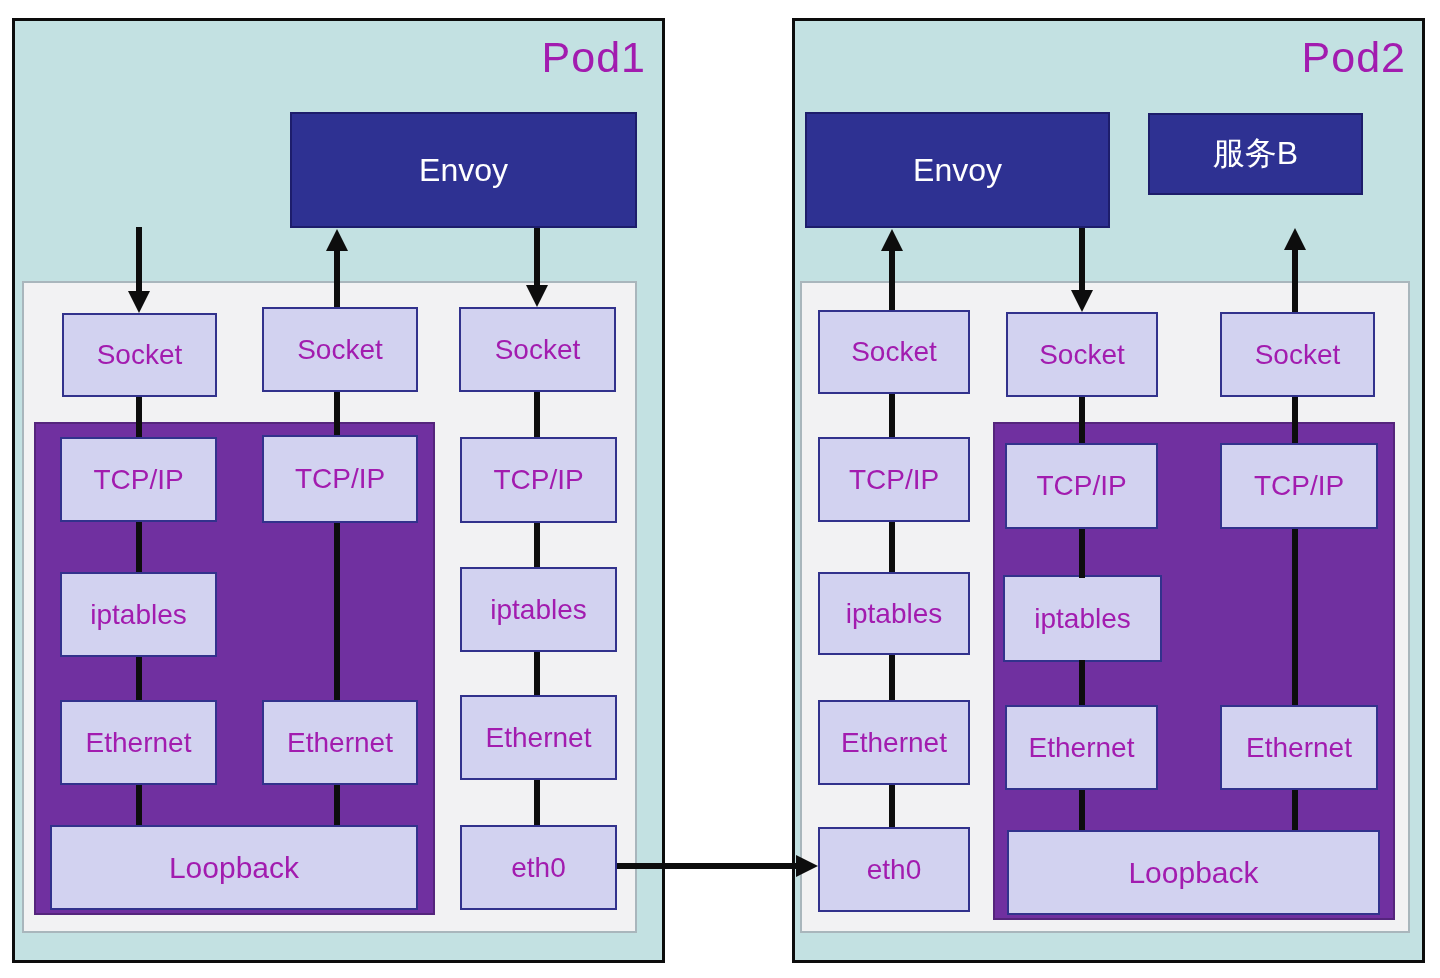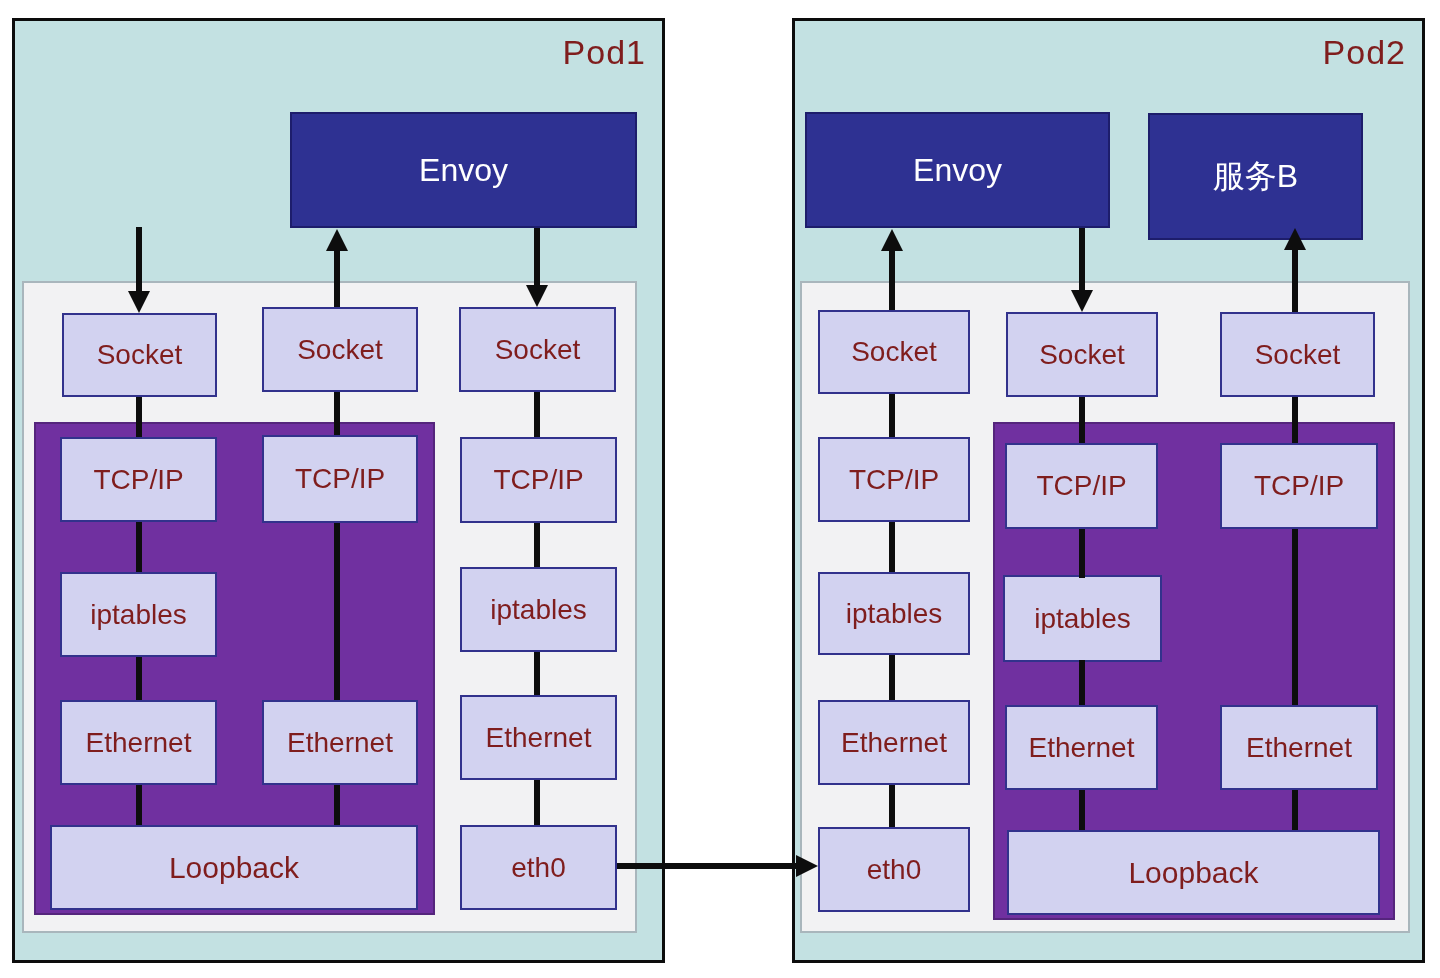--- a/index.html
+++ b/index.html
@@ -1,22 +1,22 @@
 <!DOCTYPE html>
 <html style="--pod_bg: #c3e1e2; --panel_bg: #f2f2f3; --purple: #7030a0; --node_bg: #d2d2f0; --node_border: #32328c; --dark_blue: #2e3192; --line: #0d0d0d;"><head>
 <meta charset="utf-8">
 <style>
   html,body{margin:0;padding:0;background:#ffffff;font-family:"Liberation Sans",sans-serif;}
   .stage{position:relative;width:1440px;height:978px;background:#ffffff;overflow:hidden;}
   .pod{position:absolute;background:var(--pod_bg);border:3px solid #0c0c0c;box-sizing:border-box;}
-  .pod-title{position:absolute;top:12px;right:16px;font-size:34px;color:#7f1d1d;letter-spacing:1px;}
+  .pod-title{position:absolute;top:12px;right:16px;font-size:43px;color:#a21caf;letter-spacing:1px;}
   .panel{position:absolute;background:var(--panel_bg);border:2px solid #a9b6bc;box-sizing:border-box;}
   .purple{position:absolute;background:var(--purple);border:2px solid #55257c;box-sizing:border-box;}
   .node{position:absolute;background:var(--node_bg);border:2px solid var(--node_border);box-sizing:border-box;
-        display:flex;align-items:center;justify-content:center;font-size:28px;color:#7f1d1d;}
+        display:flex;align-items:center;justify-content:center;font-size:28px;color:#a21caf;}
   .dark{position:absolute;background:var(--dark_blue);border:2px solid #1d1d6b;box-sizing:border-box;
         display:flex;align-items:center;justify-content:center;font-size:32px;color:#ffffff;}
   .vline{position:absolute;width:6px;background:var(--line);}
   .hline{position:absolute;height:6px;background:var(--line);}
   .arr-down{position:absolute;width:0;height:0;border-left:11px solid transparent;border-right:11px solid transparent;border-top:22px solid var(--line);}
   .arr-up{position:absolute;width:0;height:0;border-left:11px solid transparent;border-right:11px solid transparent;border-bottom:22px solid var(--line);}
   .arr-right{position:absolute;width:0;height:0;border-top:11px solid transparent;border-bottom:11px solid transparent;border-left:22px solid var(--line);}
 </style>
 </head>
 <body>
@@ -100,21 +100,21 @@
   <section class="pod" style="left:792px;top:18px;width:633px;height:945px;">
     <div class="pod-title">Pod2</div>
   </section>
 
   <div class="panel" style="left:800px;top:281px;width:610px;height:652px;"></div>
   <div class="purple" style="left:993px;top:422px;width:402px;height:498px;"></div>
 
   <div class="dark" style="left:805px;top:112px;width:305px;height:116px;">
       <span>Envoy</span>
     </div>
-  <div class="dark" style="left:1148px;top:113px;width:215px;height:127px;">
+  <div class="dark" style="left:1148px;top:113px;width:215px;height:82px;">
       <span>服务B</span>
     </div>
 
   <div class="node" style="left:818px;top:310px;width:152px;height:84px;">
       <span>Socket</span>
     </div>
   <div class="node" style="left:818px;top:437px;width:152px;height:85px;">
       <span>TCP/IP</span>
     </div>
   <div class="node" style="left:818px;top:572px;width:152px;height:83px;">

